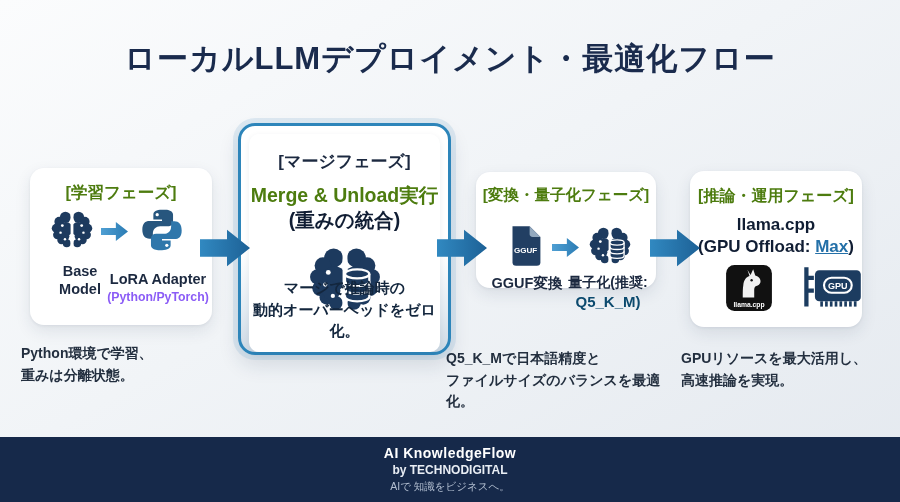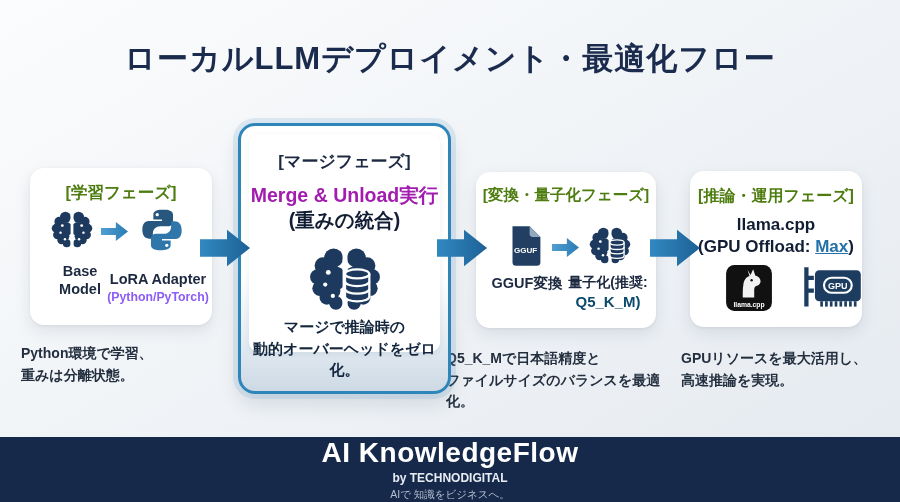--- a/index.html
+++ b/index.html
@@ -39,51 +39,51 @@
   .lbl-base{left:8px;top:94px;width:84px;font-size:14.5px;}
   .lbl-lora{left:64px;top:102px;width:128px;font-size:14.5px;}
   .sublabel{font-size:12.3px;font-weight:700;color:#8b5cf6;white-space:nowrap;display:block;margin-top:2px;}
   .caption{
     position:absolute;text-align:left;font-size:14px;font-weight:700;
     color:#232f3f;line-height:1.55;white-space:pre-line;z-index:1;
   }
   #cap-training{left:21px;top:343px;width:200px;}
   
   .merge-outer{
-    position:absolute;left:238px;top:123px;width:213px;height:271px;
+    position:absolute;left:238px;top:123px;width:213px;height:232px;
     border:3px solid #2d85ba;border-radius:17px;
     background:linear-gradient(180deg,#ffffff 55%,#e3ebf2 82%,#cdd9e4 100%);
     box-shadow:0 0 0 5px rgba(110,165,205,.18),0 10px 20px rgba(25,45,75,.13);
     z-index:2;
   }
   .merge-inner{
     position:absolute;left:8px;top:8px;right:8px;height:218px;
     background:#ffffff;border-radius:10px;
     box-shadow:0 2px 6px rgba(25,45,75,.08);
     text-align:center;padding-top:16px;
   }
   .merge-header{font-size:17px;font-weight:800;color:#1c2940;}
-  .merge-title{font-size:19.5px;font-weight:800;color:#a21caf;margin-top:10px;line-height:1.3;}
+  .merge-title{font-size:19.5px;font-weight:800;color:#4d7c0f;margin-top:10px;line-height:1.3;}
   .merge-subtitle{font-size:19.5px;font-weight:800;color:#101d33;line-height:1.3;}
   .ic-merge-brain{width:76px;height:76px;margin-top:8px;}
   .merge-note{
     position:absolute;left:0;right:0;bottom:10px;text-align:center;
     font-size:15px;font-weight:800;color:#13263d;line-height:1.45;white-space:pre-line;
   }
   
   .arrow{
     position:absolute;width:50px;height:38px;top:229px;
     background:linear-gradient(90deg,#3189c1,#1d6196);
     clip-path:polygon(0 27%,54% 27%,54% 2%,100% 50%,54% 98%,54% 73%,0 73%);
     z-index:5;
     filter:drop-shadow(0 2px 2px rgba(20,50,80,.25));
   }
   #arrow-1{left:200px;} #arrow-2{left:437px;} #arrow-3{left:650px;}
   
-  #card-quantize{left:476px;top:172px;width:180px;height:156px;}
+  #card-quantize{left:476px;top:172px;width:180px;height:116px;}
   #card-quantize .card-header{top:13px;font-size:15.5px;}
   .ic-gguf{position:absolute;left:32px;top:52px;width:36px;height:44px;}
   .mini3{left:76px;top:66px;}
   .ic-quant-brain{position:absolute;left:112px;top:52px;width:44px;height:44px;}
   .lbl-gguf{left:2px;top:102px;width:98px;font-size:14.5px;}
   .lbl-quant{left:84px;top:102px;width:96px;font-size:14px;}
   .hl-blue{color:#0c4a6e;font-size:15px;display:block;margin-top:1px;}
   #cap-quantize{left:446px;top:348px;width:240px;}
   
   #card-inference{left:690px;top:171px;width:172px;height:156px;}
@@ -93,21 +93,21 @@
   .link-blue{color:#2470a8;text-decoration:underline;cursor:pointer;}
   .ic-llama{position:absolute;left:34px;top:92px;width:50px;height:50px;}
   .ic-gpu{position:absolute;left:110px;top:94px;width:64px;height:48px;}
   #cap-inference{left:681px;top:348px;width:200px;}
   
   .footer{
     position:absolute;left:0;right:0;top:437px;bottom:0;background:#16294a;
     display:flex;flex-direction:column;align-items:center;justify-content:center;
     gap:2px;z-index:6;
   }
-  .footer-brand{font-size:28px;font-weight:800;color:#ffffff;letter-spacing:.5px;}
+  .footer-brand{font-size:14px;font-weight:800;color:#ffffff;letter-spacing:.5px;}
   .footer-byline{font-size:12px;font-weight:700;color:#e8edf4;}
   .footer-tagline{font-size:10.5px;font-weight:400;color:#b3bfd1;margin-top:1px;}
   svg text{font-family:"Liberation Sans","DejaVu Sans",sans-serif;}
 </style>
 </head>
 <body>
 
 <div class="canvas">
 
   <div class="title">ローカルLLMデプロイメント・最適化フロー</div>

